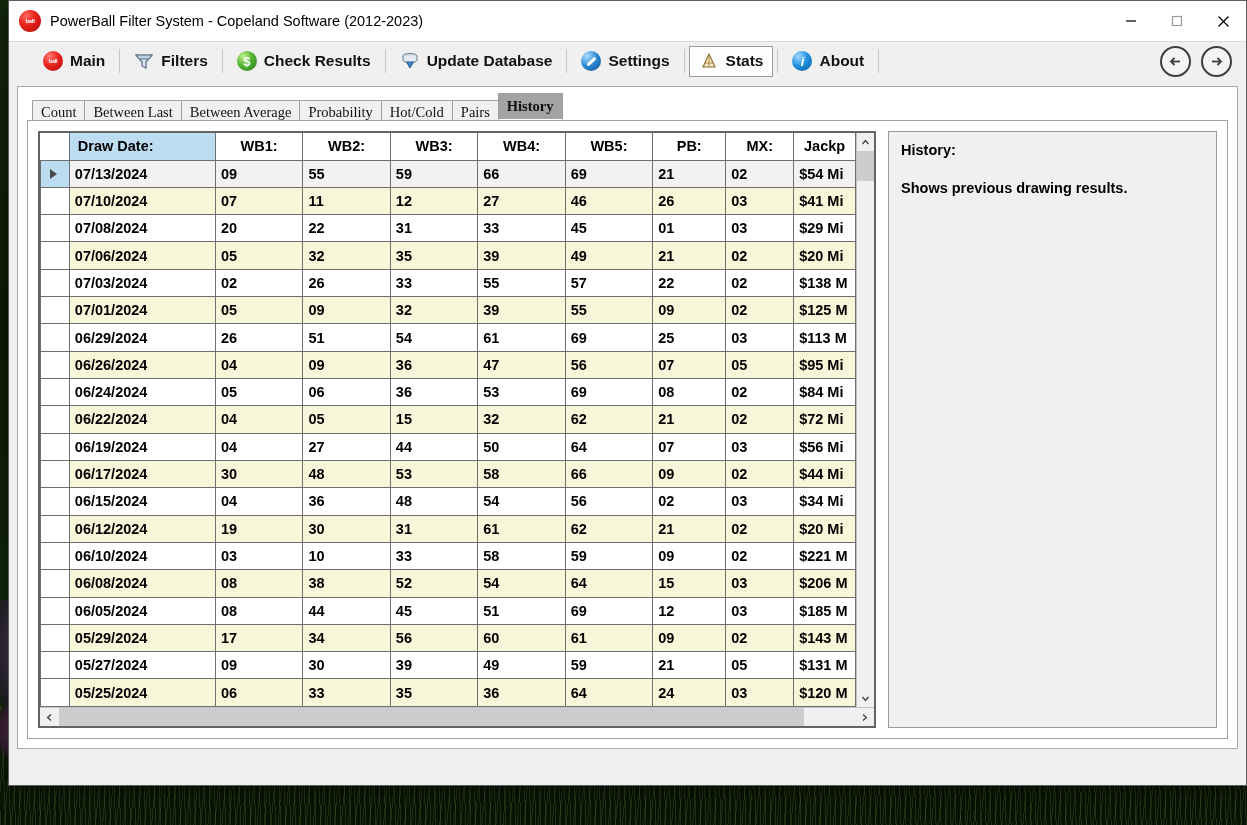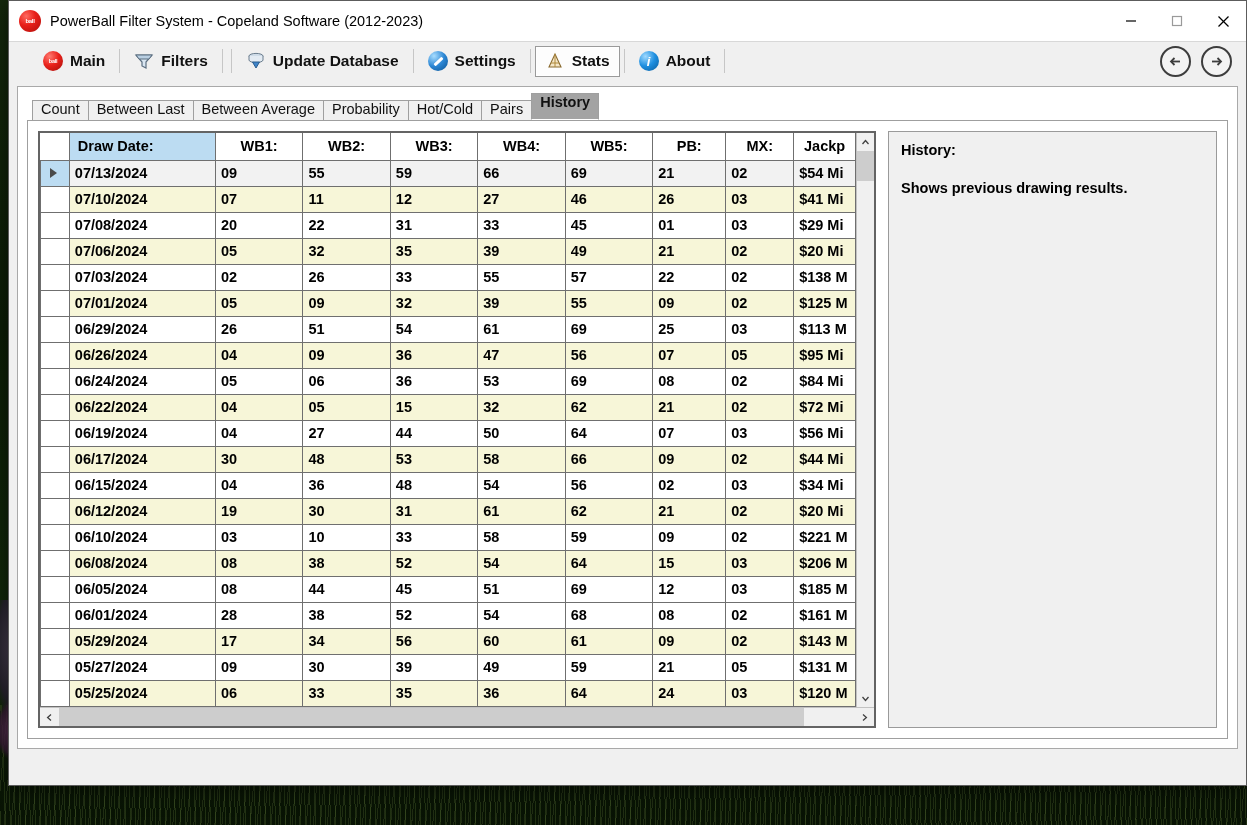--- a/index.html
+++ b/index.html
@@ -181,27 +181,27 @@
     height: 27px;
     padding-left: 14px;
     background: transparent;
     flex: 0 0 auto;
     position: relative;
     margin-top: 6px;
   }
   .subtab {
     height: 23px;
     padding: 0 8px;
-    display: flex; align-items: flex-start;
+    display: flex; align-items: center;
     background: #f0f0f0;
     border: 1px solid #9f9f9f;
     border-bottom: none;
     margin-right: -1px;
     font-size: 14.5px; color: #111;
-    font-family: Liberation Sans, sans-serif;
+    font-family: Liberation Serif, serif;
     cursor: pointer;
     white-space: nowrap;
     position: relative;
     top: 3px;
   }
   .subtab.active {
     background: #a3a3a3;
     height: 27px;
     top: 0;
     font-weight: bold;
@@ -410,20 +410,24 @@
       <span class="ticon">
         <svg width="20" height="20" viewBox="0 0 20 20">
           <path d="M2 4 L18 4 L12 11 L12 17 L8 15 L8 11 Z" fill="#d9e6f2" stroke="#5b6e80" stroke-width="1.2"></path>
           <path d="M2 4 L18 4 L15 8 L5 8 Z" fill="#b9cfe2" stroke="#5b6e80" stroke-width="1"></path>
         </svg>
       </span>
       <span>Filters</span>
     </button>
     <div class="tsep"></div>
 
+    <button class="tbtn">
+      <span class="ticon icon-dollar"></span>
+      <span>Check Results</span>
+    </button>
     <div class="tsep"></div>
 
     <button class="tbtn">
       <span class="ticon">
         <svg width="20" height="20" viewBox="0 0 20 20">
           <ellipse cx="10" cy="5" rx="7" ry="2.6" fill="#cfdce8" stroke="#6a7d8e" stroke-width="1"></ellipse>
           <path d="M3 5 L3 9 A7 2.6 0 0 0 17 9 L17 5" fill="#e3ebf3" stroke="#6a7d8e" stroke-width="1"></path>
           <path d="M6.5 11 L13.5 11 L10 17 Z" fill="#3f84c9" stroke="#2a5c8e" stroke-width="1"></path>
         </svg>
       </span>
@@ -716,32 +720,20 @@
                     <td class="rowhdr"></td>
                     <td class="cell c-date">06/05/2024</td>
                     <td class="cell c-num">08</td>
                     <td class="cell c-num">44</td>
                     <td class="cell c-num">45</td>
                     <td class="cell c-num">51</td>
                     <td class="cell c-num">69</td>
                     <td class="cell c-pb">12</td>
                     <td class="cell c-mx">03</td>
                     <td class="cell c-jp">$185 M</td>
-                  </tr>
-                  <tr class="odd">
-                    <td class="rowhdr"></td>
-                    <td class="cell c-date">06/01/2024</td>
-                    <td class="cell c-num">28</td>
-                    <td class="cell c-num">38</td>
-                    <td class="cell c-num">52</td>
-                    <td class="cell c-num">54</td>
-                    <td class="cell c-num">68</td>
-                    <td class="cell c-pb">08</td>
-                    <td class="cell c-mx">02</td>
-                    <td class="cell c-jp">$161 M</td>
                   </tr>
                   <tr class="even">
                     <td class="rowhdr"></td>
                     <td class="cell c-date">05/29/2024</td>
                     <td class="cell c-num">17</td>
                     <td class="cell c-num">34</td>
                     <td class="cell c-num">56</td>
                     <td class="cell c-num">60</td>
                     <td class="cell c-num">61</td>
                     <td class="cell c-pb">09</td>

